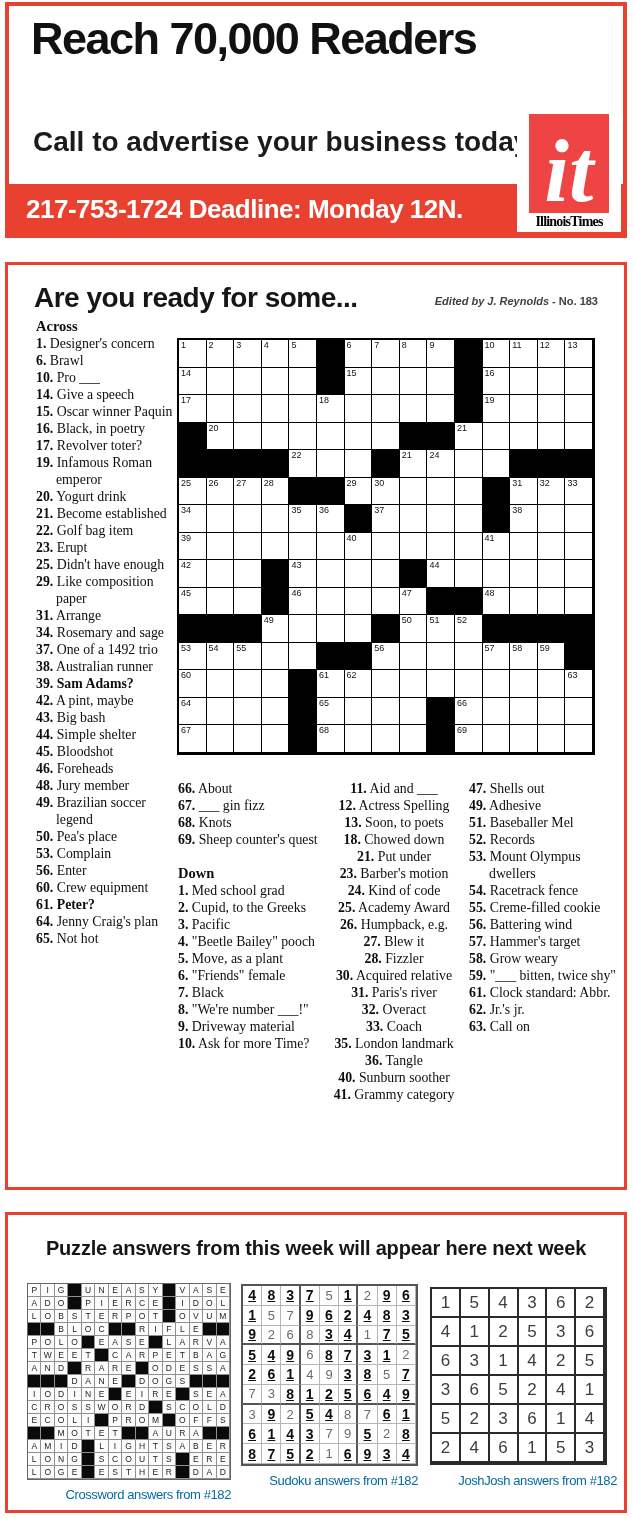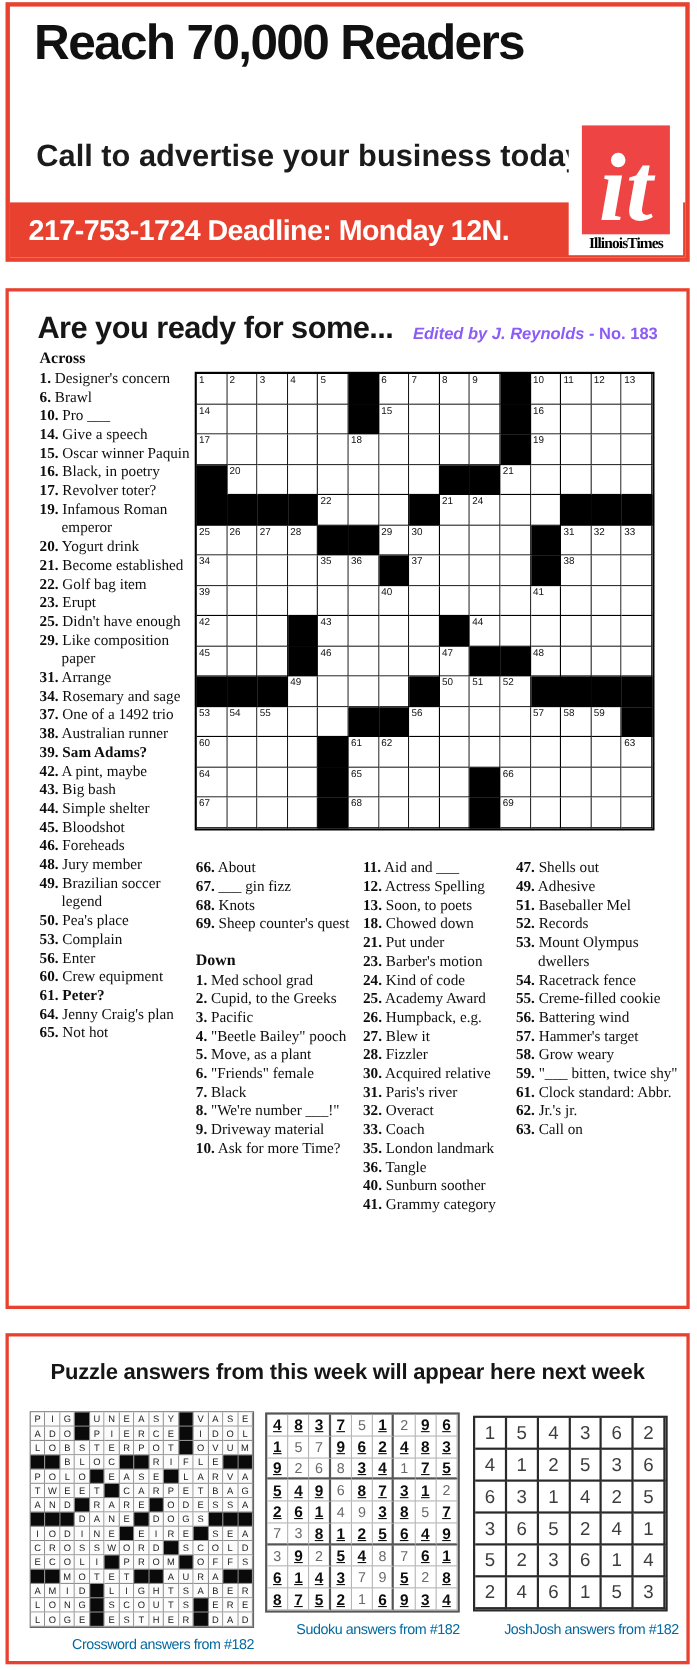--- a/index.html
+++ b/index.html
@@ -24,29 +24,29 @@
               font-family:"Liberation Serif", serif; font-style:italic; font-weight:bold;
               font-size:88px; line-height:0.92; display:flex; align-items:flex-end; justify-content:center;
               overflow:hidden; }
   .it-name { font-family:"Liberation Serif", serif; font-weight:bold; font-size:14px;
              letter-spacing:-0.8px; margin-top:1px; color:#000; }
 
   
   .xw { position:absolute; left:5px; top:262px; width:622px; height:928px;
         border:3px solid var(--red); background:#fff; }
   .xw-title { position:absolute; left:26px; top:17px; font-size:28px; font-weight:bold; letter-spacing:-0.5px; }
-  .xw-edited { position:absolute; right:26px; top:30px; font-size:15px; color:#8b5cf6; }
+  .xw-edited { position:absolute; right:26px; top:30px; font-size:11px; color:#404040; }
   .xw-edited .ed-it { font-style:italic; font-weight:bold; }
   .xw-edited b { font-weight:bold; }
 
   .clue-col { position:absolute; font-family:"Liberation Serif", serif; font-size:13.8px;
               line-height:17px; color:#0e0e0e; }
   .col1 { left:28px;  top:53px;  width:142px; }
   .col2 { left:170px; top:515px; width:147px; }
-  .col3 { left:322px; top:515px; width:128px; }
+  .col3 { left:322px; top:515px; width:128px;text-align:center; }
   .col4 { left:461px; top:515px; width:152px; }
   .clue-header { font-weight:bold; font-size:14.5px; }
   .clue-header:not(:first-child) { margin-top:17px; }
   .clue { padding-left:20px; text-indent:-20px; }
   .clue b { font-weight:bold; }
   .clue.bold { font-weight:bold; }
 
   .grid { position:absolute; left:169px; top:73px; width:418px; height:417px;
           display:grid; grid-template-columns:repeat(15,1fr); grid-template-rows:repeat(15,1fr);
           border:2px solid #000; background:#fff; }

